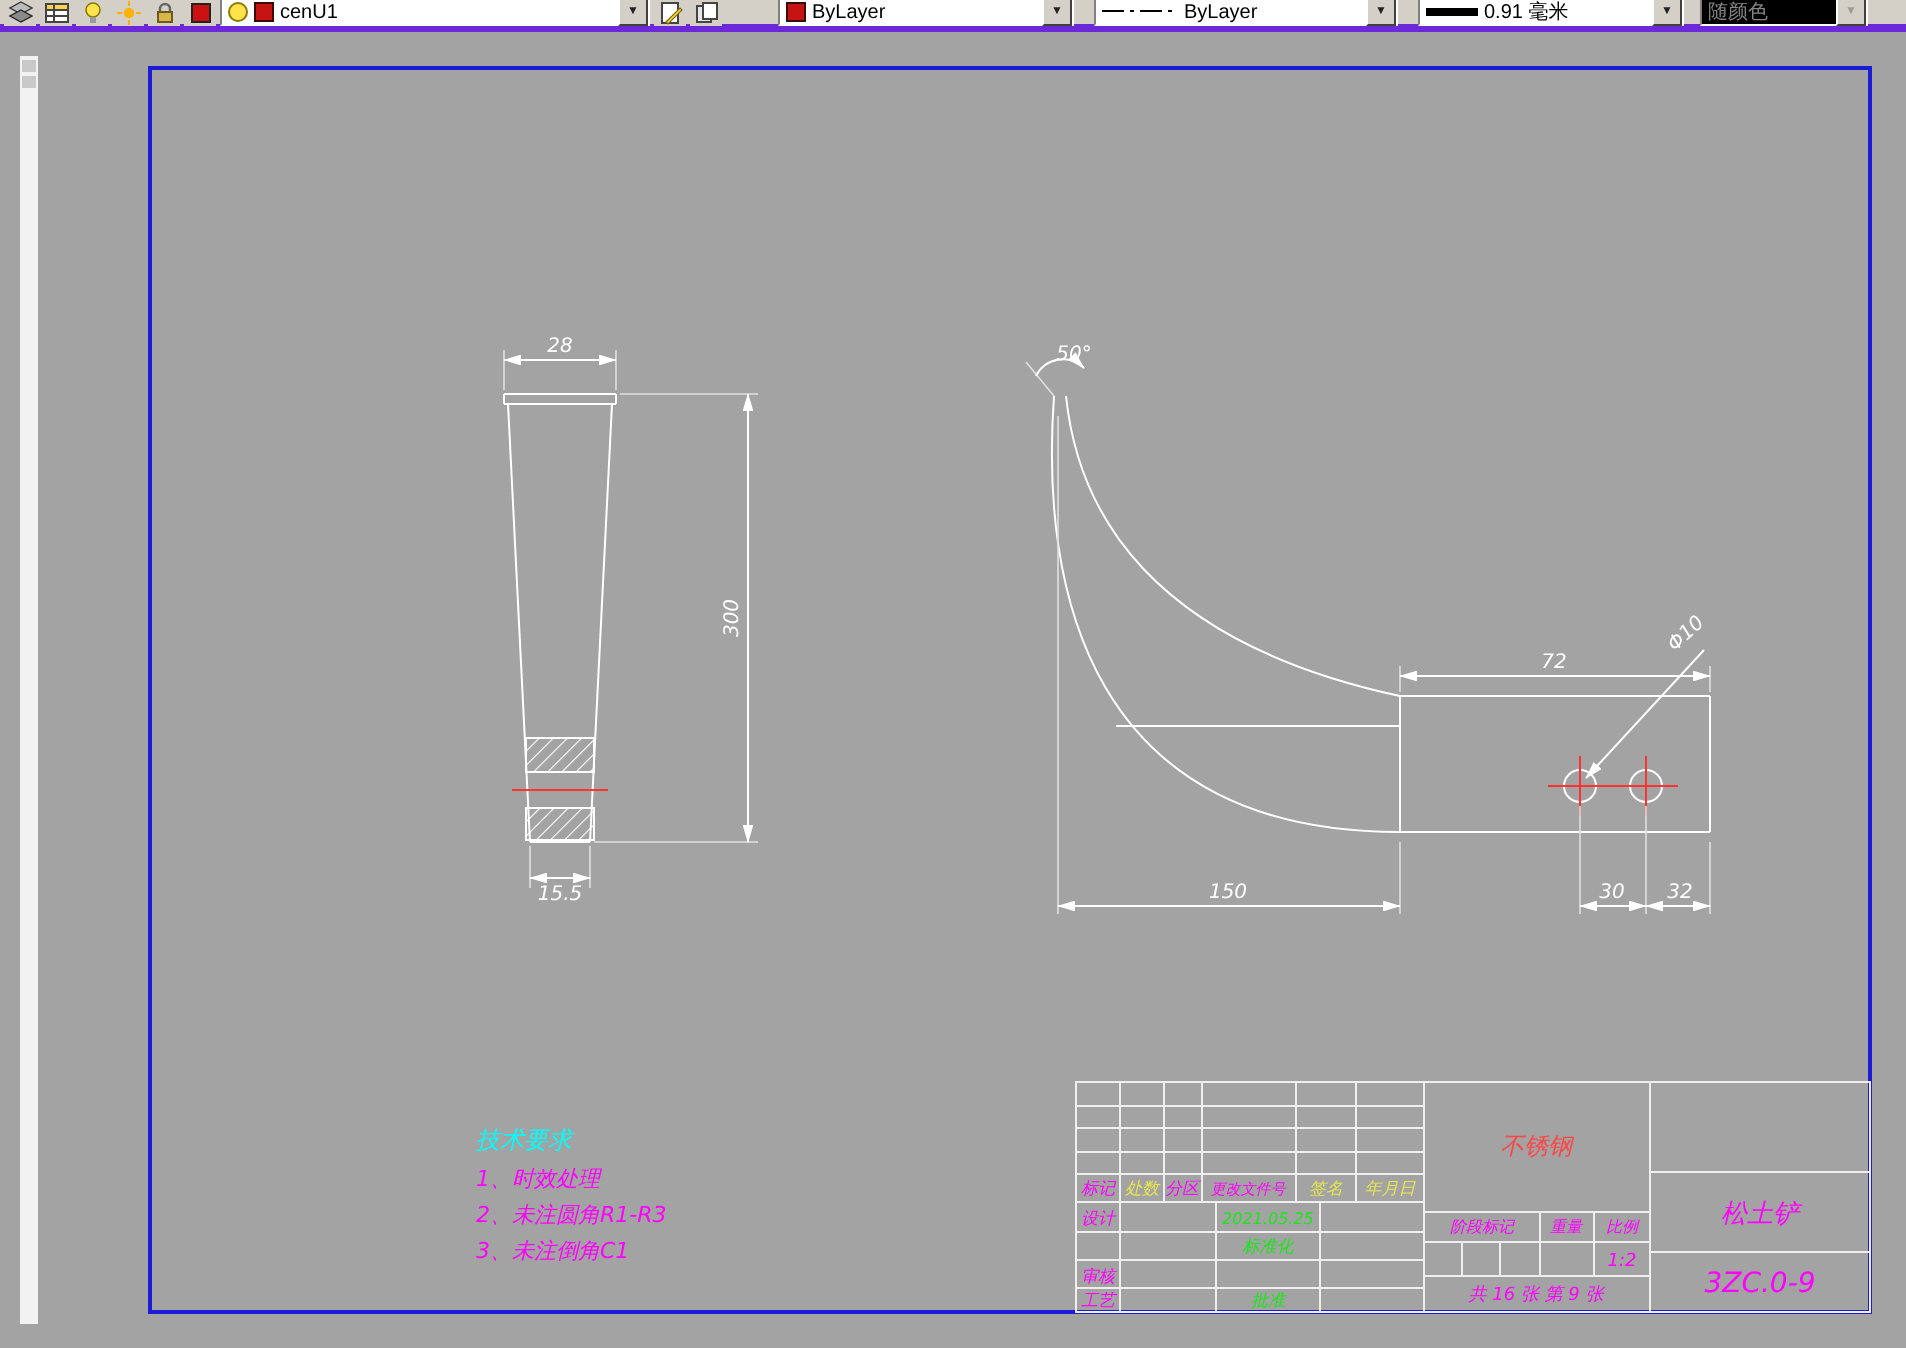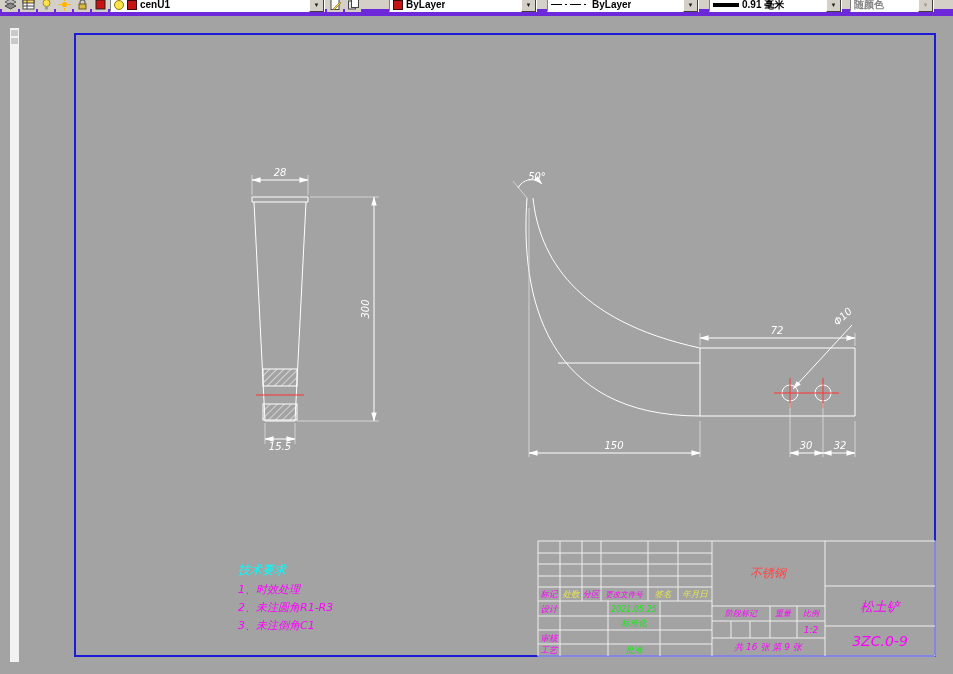--- a/index.html
+++ b/index.html
@@ -1,30 +1,30 @@
 <!DOCTYPE html>
 <html style="--magenta: #ff00ff; --green: #1ae61a; --yellow: #e6e650; --red: #ff4545; --cyan: #00ffff; --frame_blue: #1b1bd8; --centerline_red: #ff3232; --dim_white: #ffffff;"><head>
 <meta charset="utf-8">
 <style>
   html,body{margin:0;padding:0;}
   body{width:953px;height:674px;overflow:hidden;background:#000;
        font-family:"Liberation Sans",sans-serif;}
   
-  .toolbar{height:16px;background:#d4d0c8;border-bottom:7px solid #6d28d9;
-           display:flex;align-items:center;padding:1px 2px;gap:2px;box-sizing:border-box;font-weight:bold;}
+  .toolbar{height:16px;background:#d4d0c8;border-bottom:4px solid #6d28d9;
+           display:flex;align-items:center;padding:1px 2px;gap:2px;box-sizing:border-box;}
   .tb-btn{width:16px;height:14px;border:1px solid #d4d0c8;background:#d4d0c8;
           padding:0;display:flex;align-items:center;justify-content:center;cursor:pointer;}
   .combo{display:flex;align-items:center;height:14px;background:#fff;
          border:1px solid;border-color:#808080 #fff #fff #808080;
          font-size:10px;color:#000;padding-left:3px;gap:3px;box-sizing:border-box;}
   .combo .ctext{white-space:nowrap;overflow:hidden;font-family:"Liberation Sans",sans-serif;}
   .combo .arrowbox{margin-left:auto;width:13px;height:12px;background:#d4d0c8;
          border:1px solid;border-color:#fff #404040 #404040 #fff;
          display:flex;align-items:center;justify-content:center;font-size:6px;color:#222;}
-  .combo.disabled{background:#ffffff;color:#848484;}
+  .combo.disabled{background:#000000;color:#848484;}
   .combo.disabled .arrowbox{color:#9a9a9a;}
   .mini{display:inline-block;width:8px;height:8px;}
   .mini.red{background:#c61414;border:1px solid #3a0a0a;}
   .mini.bulb{background:#ffe34d;border:1px solid #8a7a00;border-radius:50%;}
   .lw-bar{display:inline-block;width:26px;height:4px;background:#000;}
   
   .canvas{position:relative;width:953px;height:658px;background:#a3a3a3;}
   .draw{position:absolute;left:0;top:0;}
   .side-strip{position:absolute;left:10px;top:12px;width:9px;height:634px;background:#f2f2f2;}
   .side-strip .notch{position:absolute;left:1px;width:7px;height:6px;background:#c9c9c9;}

